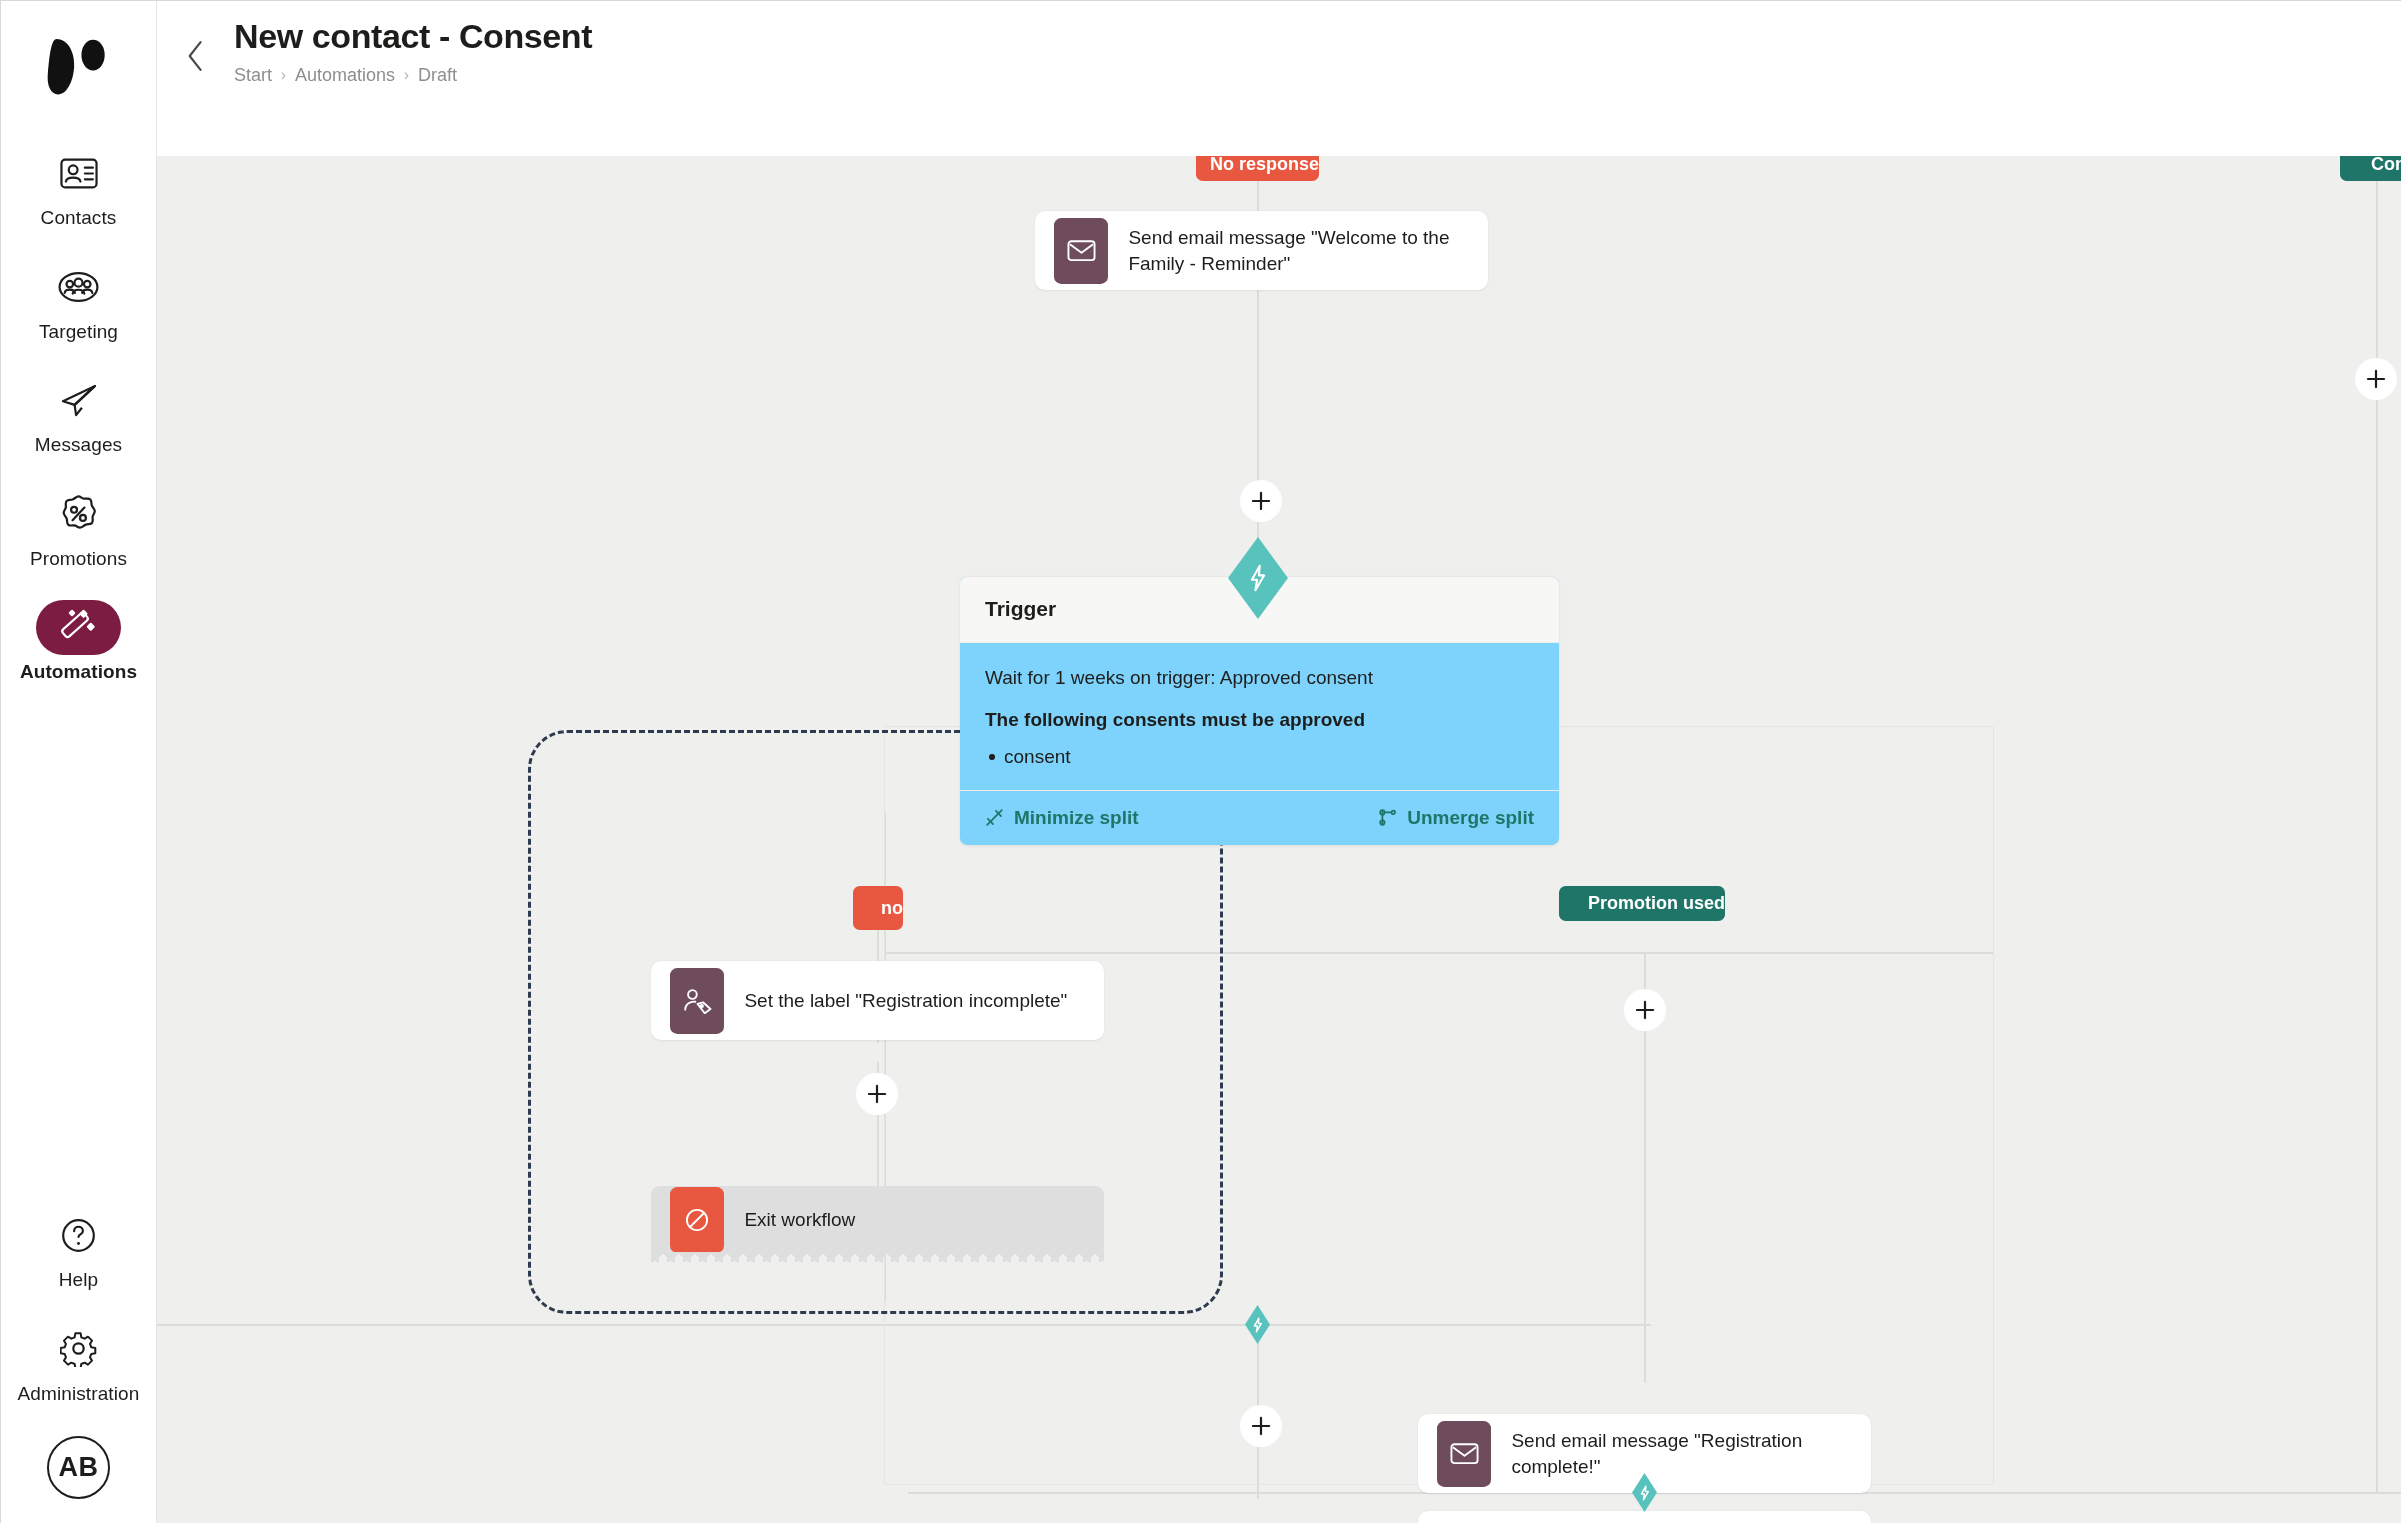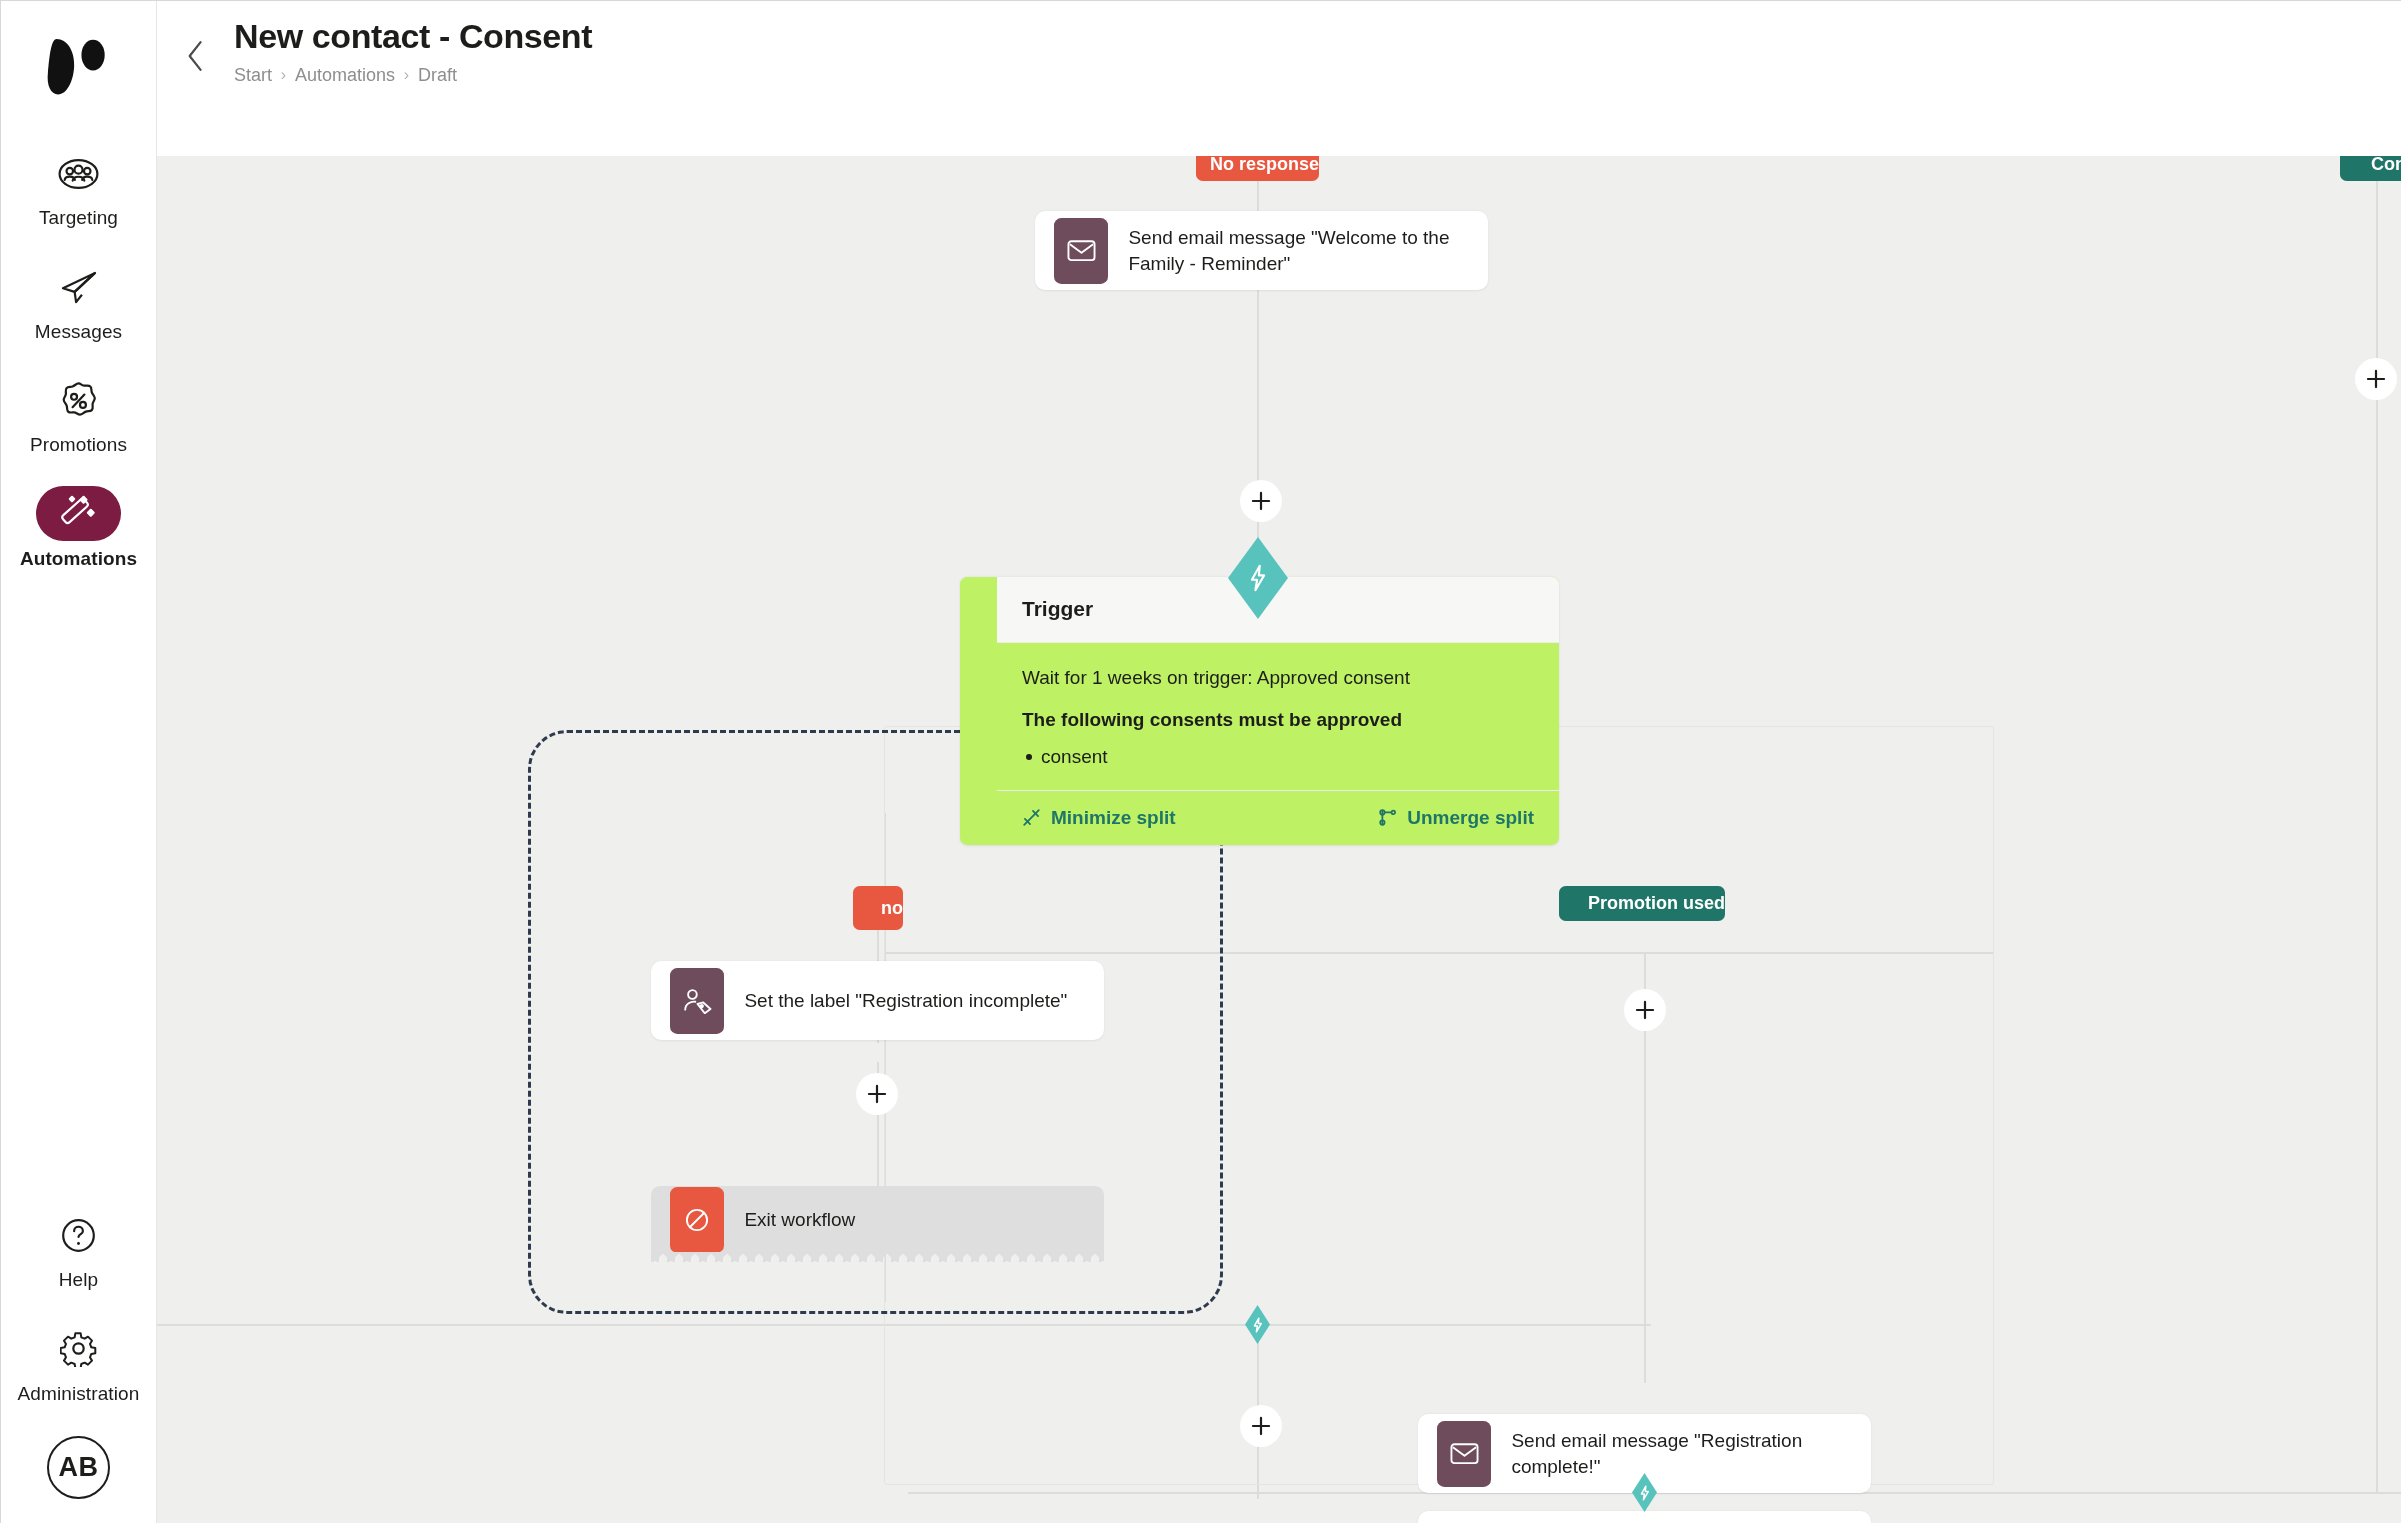--- a/index.html
+++ b/index.html
@@ -204,26 +204,25 @@
     background-size: 16px 10.2px;
     background-image:
       linear-gradient(135deg, #dedede 50%, transparent 50%),
       linear-gradient(225deg, #dedede 50%, transparent 50%);
     background-position: 0 0, 8px 0;
   }
 
   
   #trigger-panel {
     position: absolute;
-    background: #bef264;
+    background: #7dd3fc;
     border-radius: 7.3px;
     box-shadow: 0 0.7px 2.9px rgba(0,0,0,.08);
     z-index: 10;
     overflow: hidden;
-    padding-left: 37px;
   }
   #trigger-head {
     background: #f7f7f6;
     padding: 20.4px 25px;
     border-bottom: 0.7px solid #ececec;
   }
   #trigger-head-title {
     font-size: 21px; font-weight: 700; color: #1d1d1b;
   }
   #trigger-body { padding: 22px 25px 19px 25px; }
@@ -297,20 +296,31 @@
 
     <div class="brand-logo">
       <svg width="67" height="63" viewBox="0 0 92 86">
         <path d="M16 4 C30 4 41 20 40 42 C39 62 30 80 18 80 C8 80 2 68 4 50 C6 30 8 4 16 4 Z" fill="#111111"></path>
         <ellipse cx="66" cy="26" rx="16" ry="21" fill="#111111"></ellipse>
       </svg>
     </div>
 
     <div class="nav-top">
 
+      <div class="nav-item">
+        <span class="nav-icon-wrap">
+          <svg width="38" height="31" viewBox="0 0 52 42" fill="none" stroke="#1d1d1b" stroke-width="3">
+            <rect x="2" y="2" width="48" height="38" rx="5"></rect>
+            <circle cx="18" cy="16" r="6"></circle>
+            <path d="M8 32 C9 25 27 25 28 32" stroke-linecap="round"></path>
+            <path d="M34 13h11M34 21h11M34 29h11" stroke-linecap="round"></path>
+          </svg>
+        </span>
+        <span class="nav-label">Contacts</span>
+      </div>
 
       <div class="nav-item">
         <span class="nav-icon-wrap">
           <svg width="41" height="32" viewBox="0 0 56 44" fill="none" stroke="#1d1d1b" stroke-width="3">
             <ellipse cx="28" cy="22" rx="26" ry="19"></ellipse>
             <circle cx="16" cy="18" r="4.5"></circle>
               <path d="M9 30c1-6 13-6 14 0" stroke-linecap="round"></path>
             <circle cx="28" cy="16" r="5.5"></circle>
               <path d="M20 31c1-7 15-7 16 0" stroke-linecap="round"></path>
             <circle cx="40" cy="18" r="4.5"></circle>

